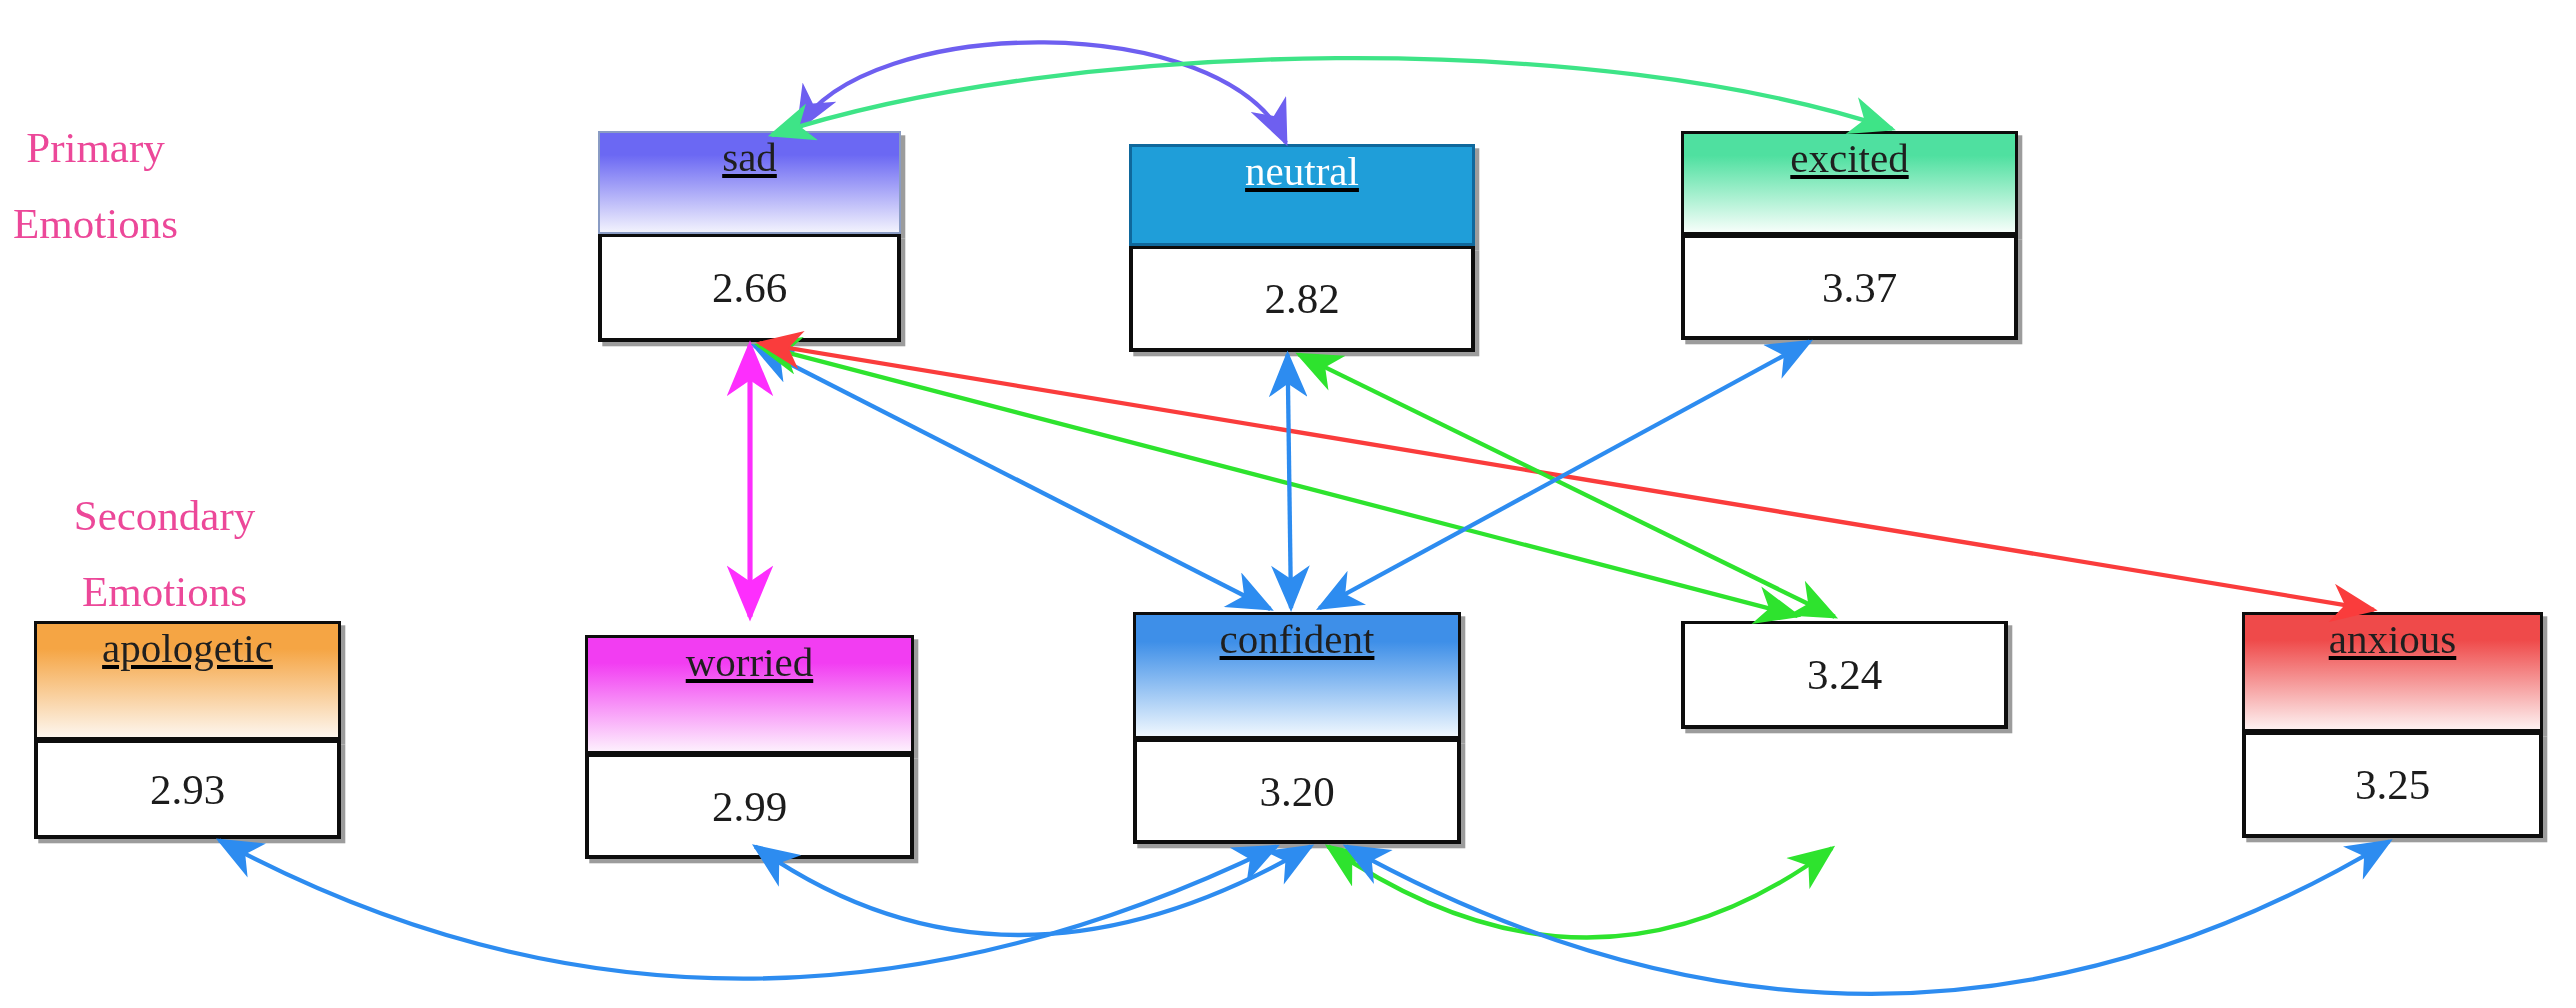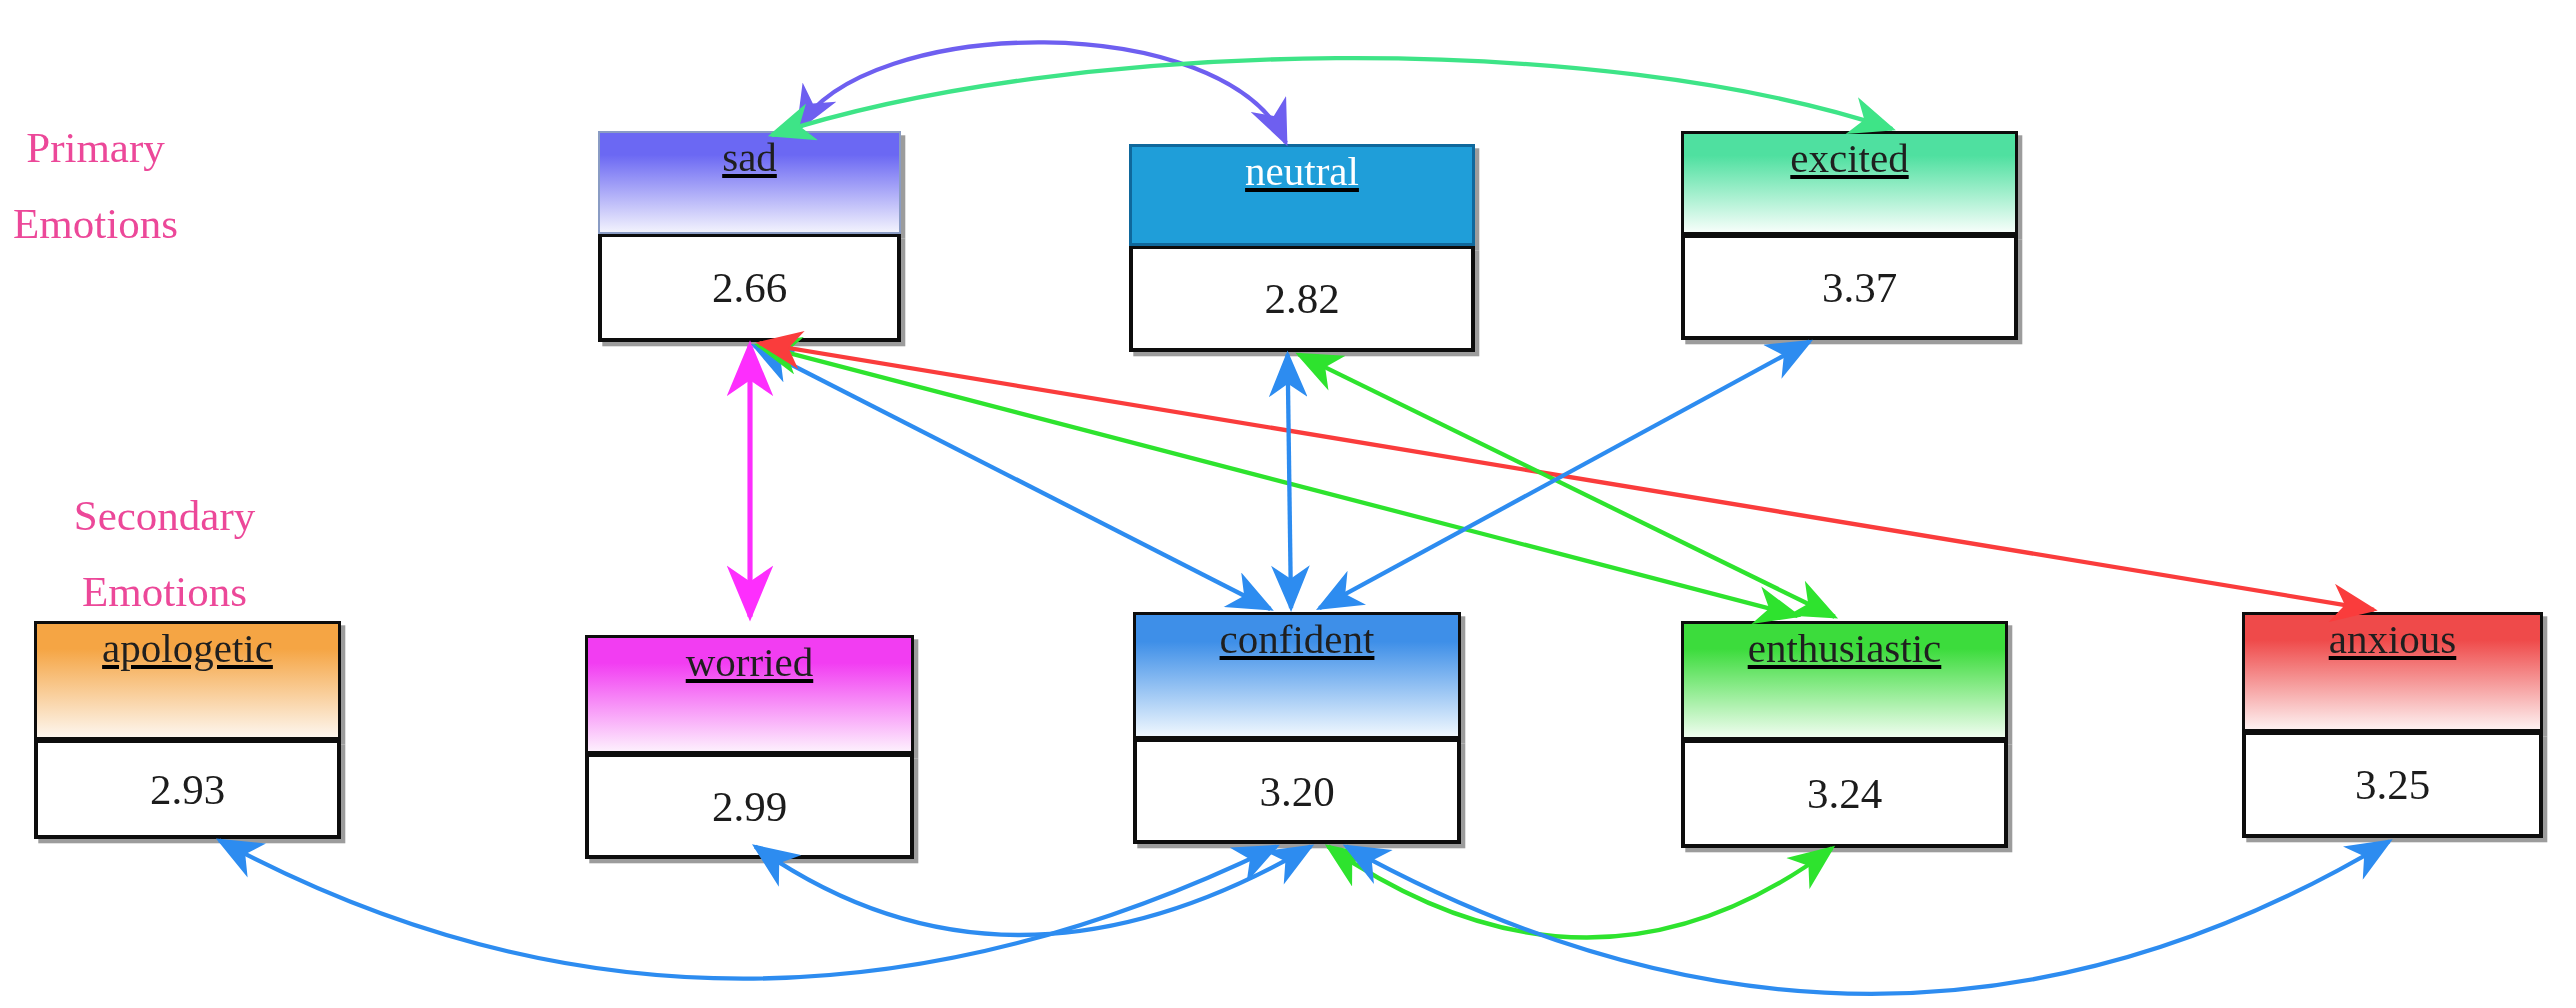--- a/index.html
+++ b/index.html
@@ -86,23 +86,20 @@
     </div>
       <div class="node" style="left: 1133px; top: 612px; width: 328px;">
       <div class="node-header" style="height: 127px; border-color: rgb(13, 13, 13); border-width: 3.4px; background: linear-gradient(rgb(62, 143, 232) 0%, rgb(62, 143, 232) 22%, rgb(239, 247, 254) 100%);">
         <span class="node-label" style="color: rgb(31, 31, 31);">confident</span>
       </div>
       <div class="node-value" style="height: 105px;">
         <span class="value-text">3.20</span>
       </div>
     </div>
       <div class="node" style="left: 1681px; top: 621px; width: 327px;">
-      <div class="node-header" style="height: 119px; border-color: rgb(13, 13, 13); border-width: 3.4px; background: linear-gradient(rgb(60, 220, 60) 0%, rgb(60, 220, 60) 22%, rgb(239, 253, 239) 100%);">
-        <span class="node-label" style="color: rgb(31, 31, 31);">enthusiastic</span>
-      </div>
       <div class="node-value" style="height: 108px;">
         <span class="value-text">3.24</span>
       </div>
     </div>
       <div class="node" style="left: 2242px; top: 612px; width: 301px; border-radius: 28px;">
       <div class="node-header" style="height: 120px; border-color: rgb(13, 13, 13); border-width: 3.4px; background: linear-gradient(rgb(239, 74, 74) 0%, rgb(239, 74, 74) 22%, rgb(253, 240, 240) 100%);">
         <span class="node-label" style="color: rgb(31, 31, 31);">anxious</span>
       </div>
       <div class="node-value" style="height: 106px;">
         <span class="value-text">3.25</span>

